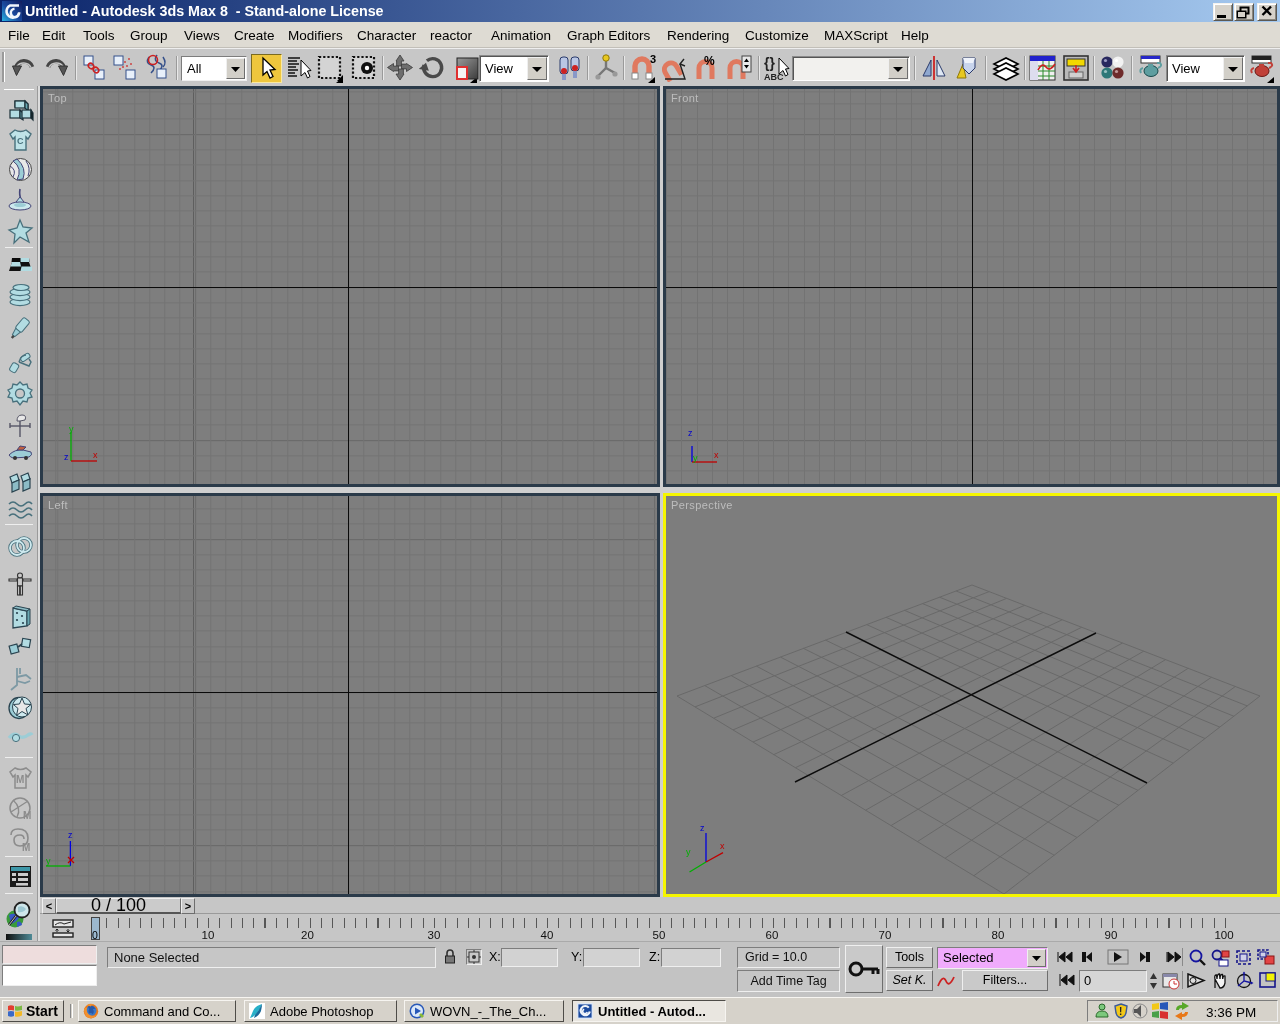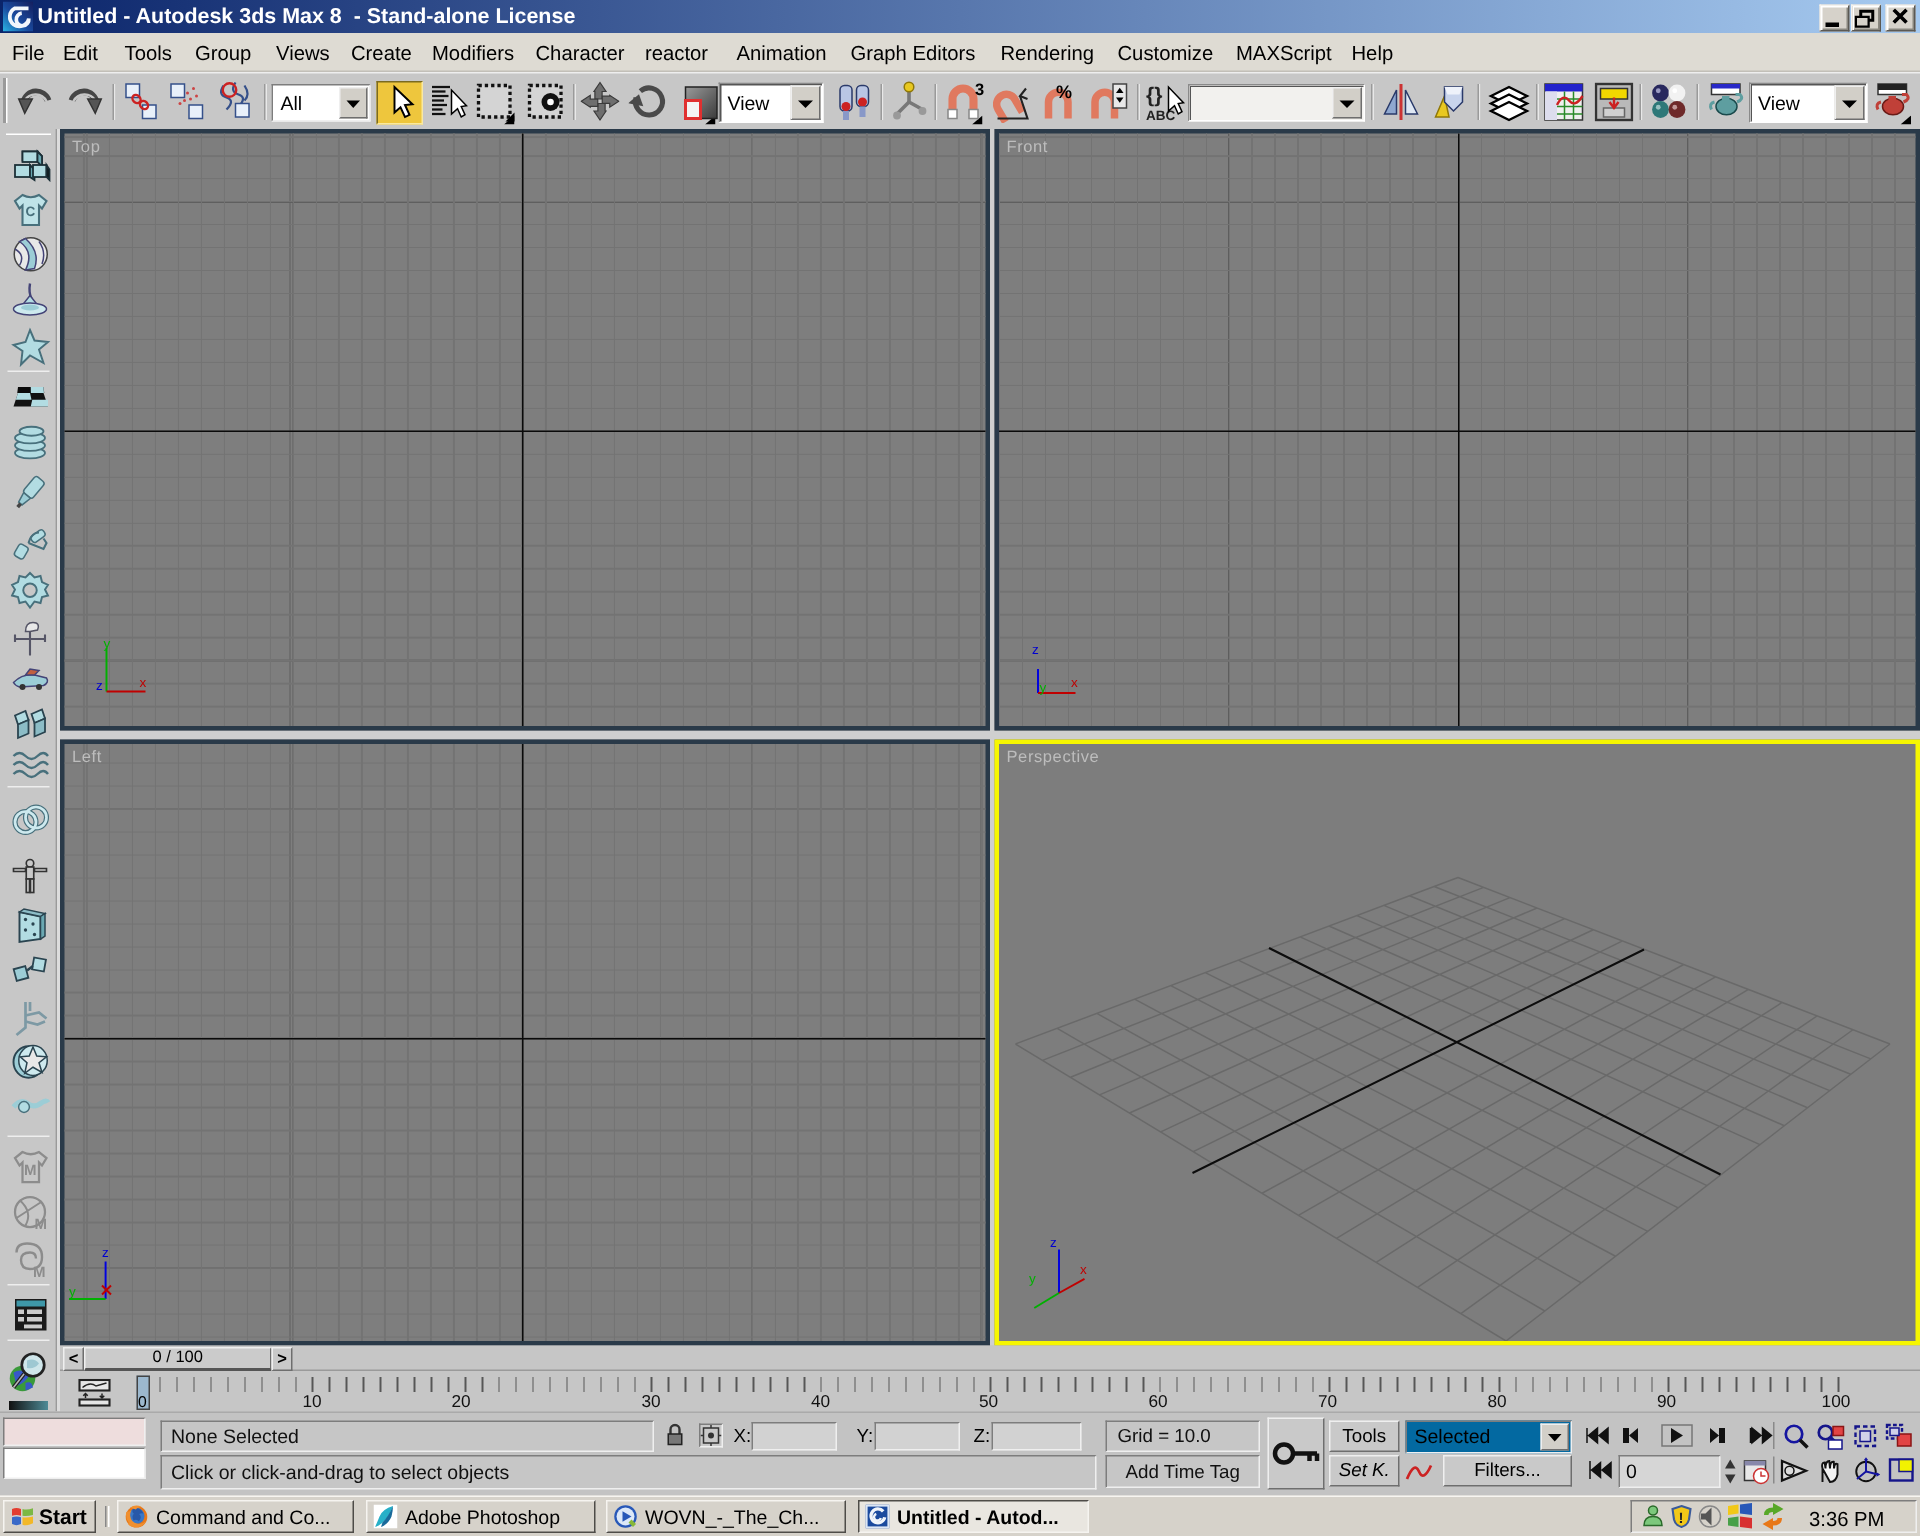--- a/index.html
+++ b/index.html
@@ -591,21 +591,21 @@
         <text x="22" y="8" font-size="9" fill="#0000d0">z</text>
         <text x="8" y="32" font-size="9" fill="#00b000">y</text>
         <text x="42" y="26" font-size="9" fill="#c00000">x</text>
       </svg>
 </div>
 </div>
 
 <div id="timerow">
 <div class="abs" style="left:0;top:0;width:1240px;height:17px;border-bottom:1px solid #9a9a9a;"></div>
 <div class="abs raised btn" style="left:2px;top:1px;width:14px;height:16px;text-align:center;font-size:11px;font-weight:bold;line-height:14px;">&lt;</div>
-<div class="abs raised" style="left:16px;top:1px;width:125px;height:16px;background:#cbcbcb;border-bottom:2px solid #555;text-align:center;font-size:11px;line-height:13px;">0 / 100</div>
+<div class="abs raised" style="left:16px;top:1px;width:125px;height:16px;background:#cbcbcb;border-bottom:2px solid #555;text-align:center;font-size:18px;line-height:13px;">0 / 100</div>
 <div class="abs raised btn" style="left:141px;top:1px;width:14px;height:16px;text-align:center;font-size:11px;font-weight:bold;line-height:14px;">&gt;</div>
 </div>
 
 <div id="ruler">
 <svg class="abs" style="left:12px;top:3px" width="22" height="19" viewBox="0 0 22 19">
       <rect x="1" y="1" width="20" height="7" fill="#e6e6e6" stroke="#222" stroke-width="1.4"></rect>
       <path d="M3 6 Q8 2 12 5 L19 3" fill="none" stroke="#222"></path>
       <rect x="1" y="14" width="20" height="4" fill="#e6e6e6" stroke="#222" stroke-width="1.4"></rect>
       <path d="M5 13 L5 10 M3.5 11.5 L5 10 L6.5 11.5 M16 10 L16 13 M14.5 11.5 L16 13 L17.5 11.5" stroke="#222" fill="none"></path>
     </svg>
@@ -643,31 +643,30 @@
         <line x1="0" y1="7" x2="2" y2="7" stroke="#333"></line>
         <line x1="12" y1="7" x2="14" y2="7" stroke="#333"></line>
       </svg></div>
 <div class="abs" style="left:489px;top:8px;font-size:12.5px;">X:</div>
 <div class="abs sunken" style="left:501px;top:6px;width:57px;height:19px;background:#d2d2d2;"></div>
 <div class="abs" style="left:571px;top:8px;font-size:12.5px;">Y:</div>
 <div class="abs sunken" style="left:583px;top:6px;width:57px;height:19px;background:#d2d2d2;"></div>
 <div class="abs" style="left:649px;top:8px;font-size:12.5px;">Z:</div>
 <div class="abs sunken" style="left:661px;top:6px;width:60px;height:19px;background:#d2d2d2;"></div>
 <div class="abs sunken" style="left:737px;top:5px;width:103px;height:21px;background:#c6c6c6;font-size:12.5px;padding:2px 0 0 7px;color:#111;">Grid = 10.0</div>
-<div class="abs sunken" style="left:107px;top:28px;width:624px;height:23px;background:#c6c6c6;font-size:13px;padding:3px 0 0 6px;color:#111;">Click or click-and-drag to select objects</div>
 <div class="abs sunken" style="left:737px;top:28px;width:103px;height:22px;background:#c6c6c6;font-size:12.5px;padding:3px 0 0 0;color:#111;text-align:center;">Add Time Tag</div>
 <div class="abs raised" style="left:845px;top:3px;width:38px;height:48px;background:#c9c9c9;"><svg width="36" height="46" viewBox="0 0 36 46">
         <circle cx="10" cy="23" r="6" fill="none" stroke="#111" stroke-width="3"></circle>
         <line x1="15" y1="23" x2="32" y2="23" stroke="#111" stroke-width="3"></line>
         <line x1="27" y1="23" x2="27" y2="28" stroke="#111" stroke-width="3"></line>
         <line x1="32" y1="23" x2="32" y2="28" stroke="#111" stroke-width="3"></line>
       </svg></div>
 <div class="abs raised btn" style="left:886px;top:5px;width:47px;height:21px;font-size:12.5px;text-align:center;padding-top:2px;">Tools</div>
 <div class="abs raised btn" style="left:886px;top:28px;width:47px;height:21px;font-size:12.5px;text-align:center;padding-top:2px;font-style:italic;">Set K.</div>
-<div class="abs sunken" style="left:937px;top:5px;width:111px;height:22px;background:#0369a1;font-size:13px;padding:2px 0 0 5px;">Selected
+<div class="abs sunken" style="left:937px;top:5px;width:111px;height:22px;background:#f0abfc;font-size:13px;padding:2px 0 0 5px;">Selected
  <div class="abs raised" style="right:1px;top:1px;width:19px;height:18px;background:#d2cfc8;"><svg width="17" height="16">
           <path d="M4 6 L13 6 L8.5 11 Z" fill="#000"></path>
         </svg></div>
 </div>
 <svg class="abs" style="left:936px;top:30px" width="20" height="19" viewBox="0 0 20 19">
       <path d="M2 14 Q7 2 10 9 Q13 16 18 5" fill="none" stroke="#cc2222" stroke-width="1.8"></path>
     </svg>
 <div class="abs raised btn" style="left:962px;top:28px;width:86px;height:21px;font-size:12.5px;text-align:center;padding-top:2px;">Filters...</div>
 <svg class="abs" style="left:1056px;top:7px" width="130" height="16" viewBox="0 0 130 16">
       <g fill="#111">

